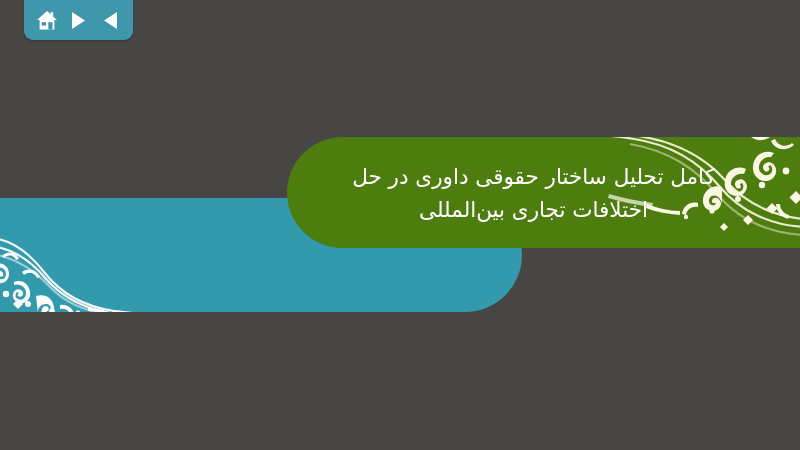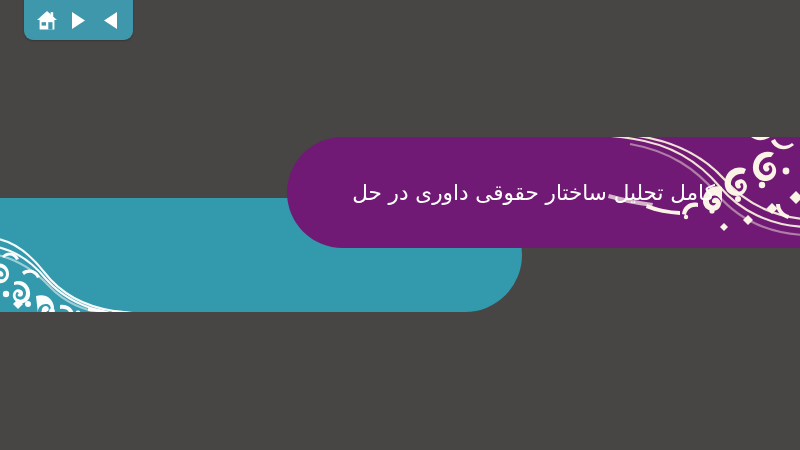--- a/index.html
+++ b/index.html
@@ -45,21 +45,21 @@
   }
   .nav-btn svg { display: block; }
 
   
   #orange-banner {
     position: absolute;
     left: 287px;
     top: 137px;
     width: 513px;
     height: 111px;
-    background: #701a75;
+    background: #4d7c0f;
     border-top-left-radius: 62px;
     border-bottom-left-radius: 62px;
     z-index: 20;
     overflow: hidden;
   }
   #orange-banner .orn {
     position: absolute;
     top: -6px;
     right: -4px;
     width: 230px;
@@ -192,17 +192,18 @@
         <path d="M106 84 c-12 -1 -24 -3 -34 -7 l1 -4 c10 4 22 7 33 7 Z"></path>
         <path d="M78 76 c-16 -2 -30 -5 -44 -9 l1 -4 c14 4 28 7 44 9 Z" opacity="0.72"></path>
         <path d="M220 14 c-8 7 -19 5 -23 -4 l4 -2 c3 7 11 9 17 4 Z"></path>
         <path d="M196 6 c-9 6 -19 3 -23 -5 l4 -2 c3 6 11 8 17 4 Z"></path>
         <path d="M214 88 c-7 -2 -12 -8 -12 -15 l4 0 c0 5 4 10 9 11 Z"></path>
       </g>
     </svg>
 
     <div id="title-block">
       <div class="title-line">کامل تحلیل ساختار حقوقی داوری در حل</div>
+      <div class="title-line">اختلافات تجاری بین‌المللی</div>
     </div>
 
   </div>
 
 </div>
 
 </body></html>

